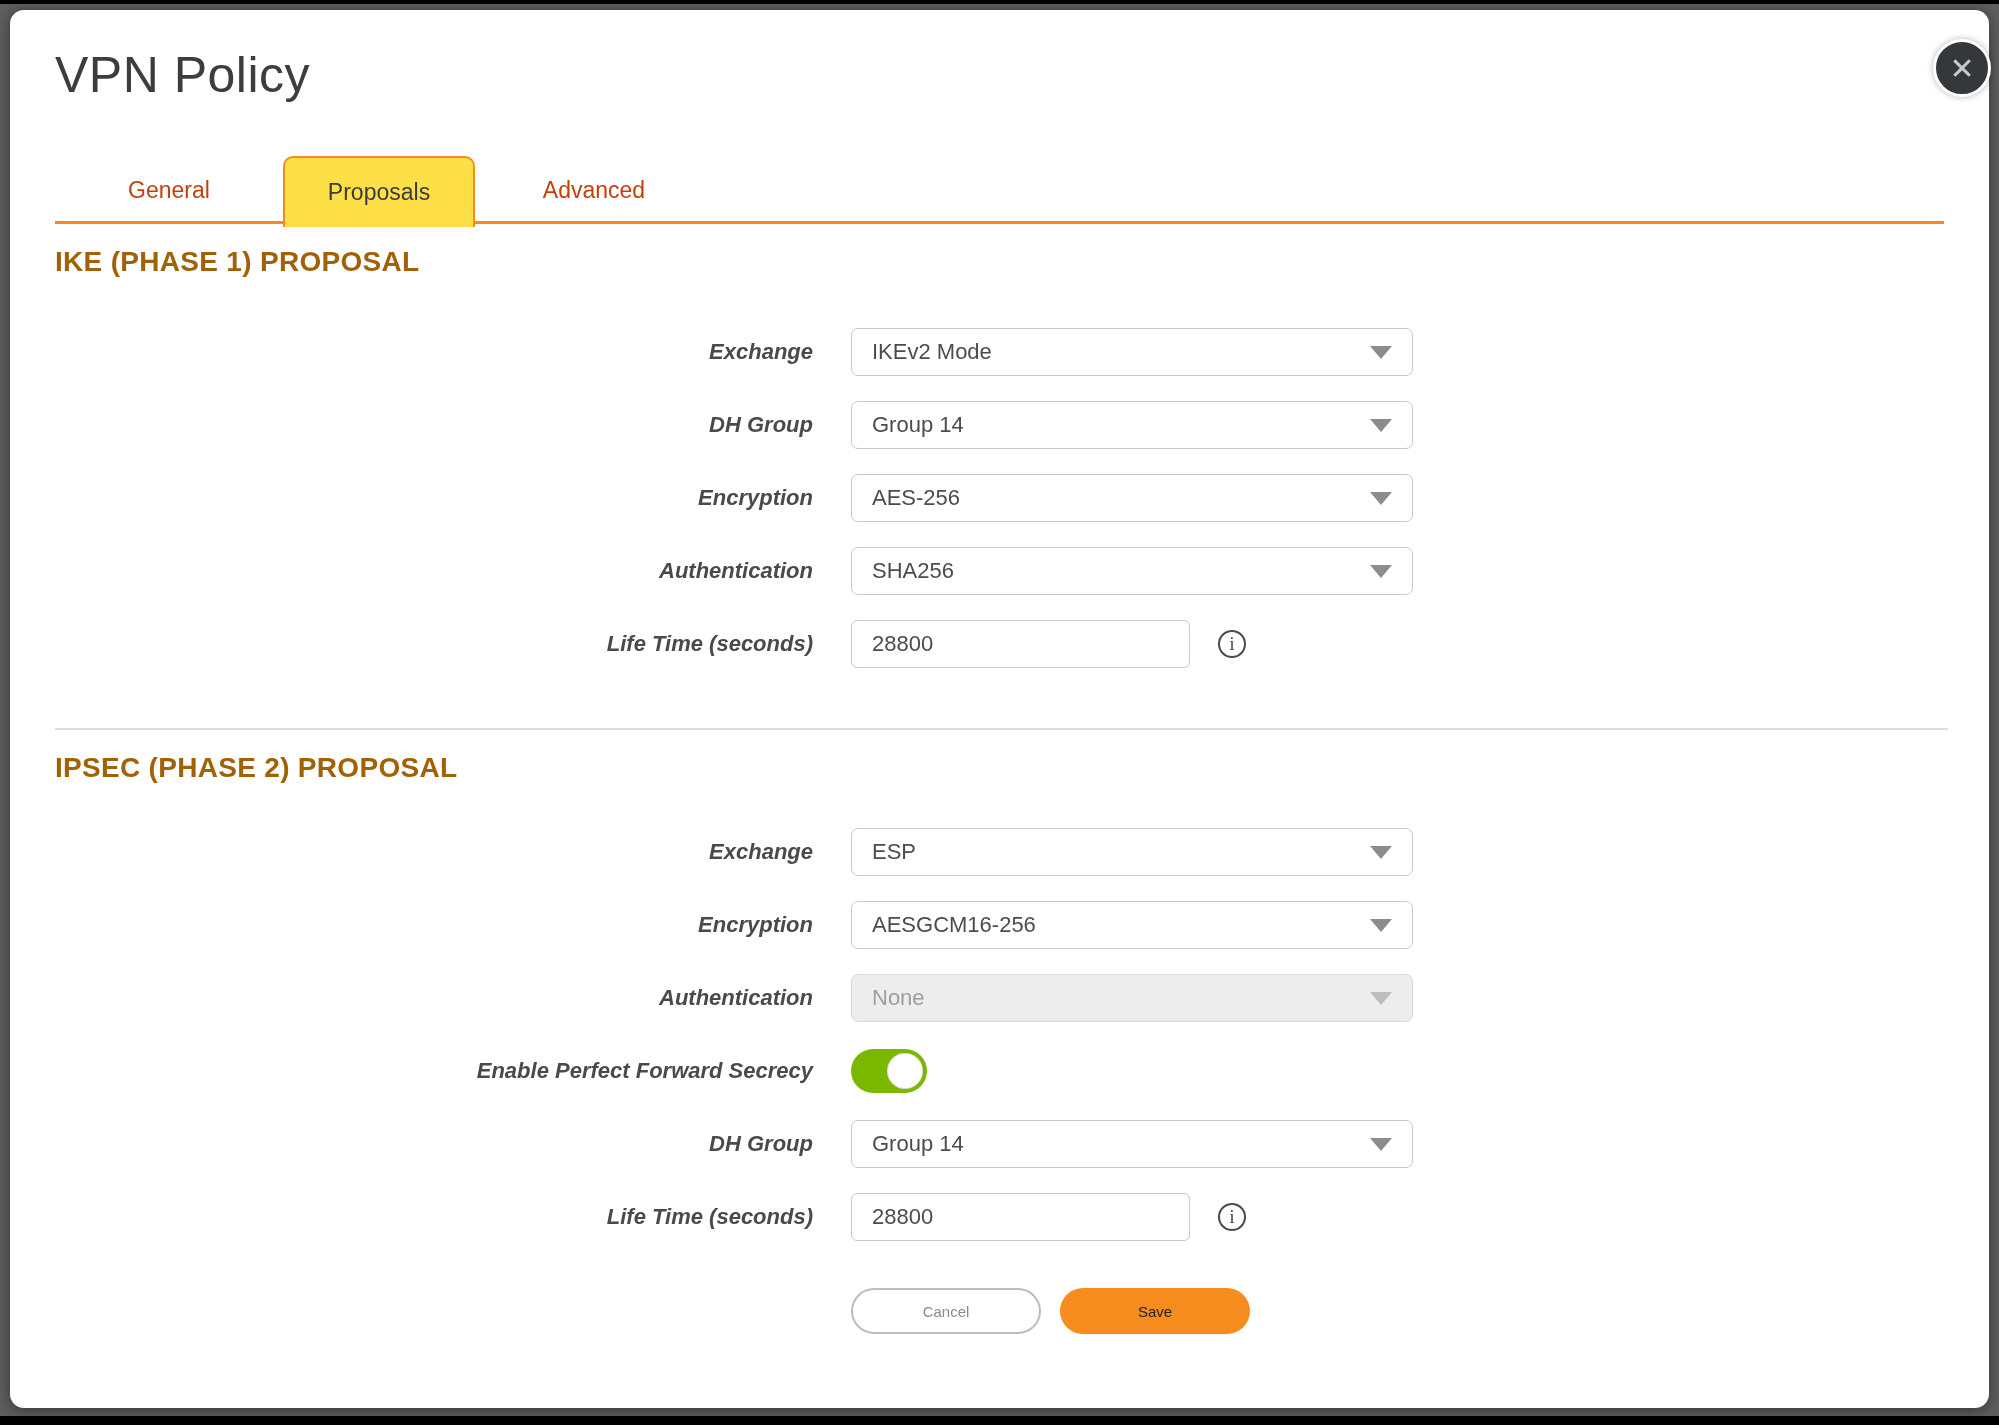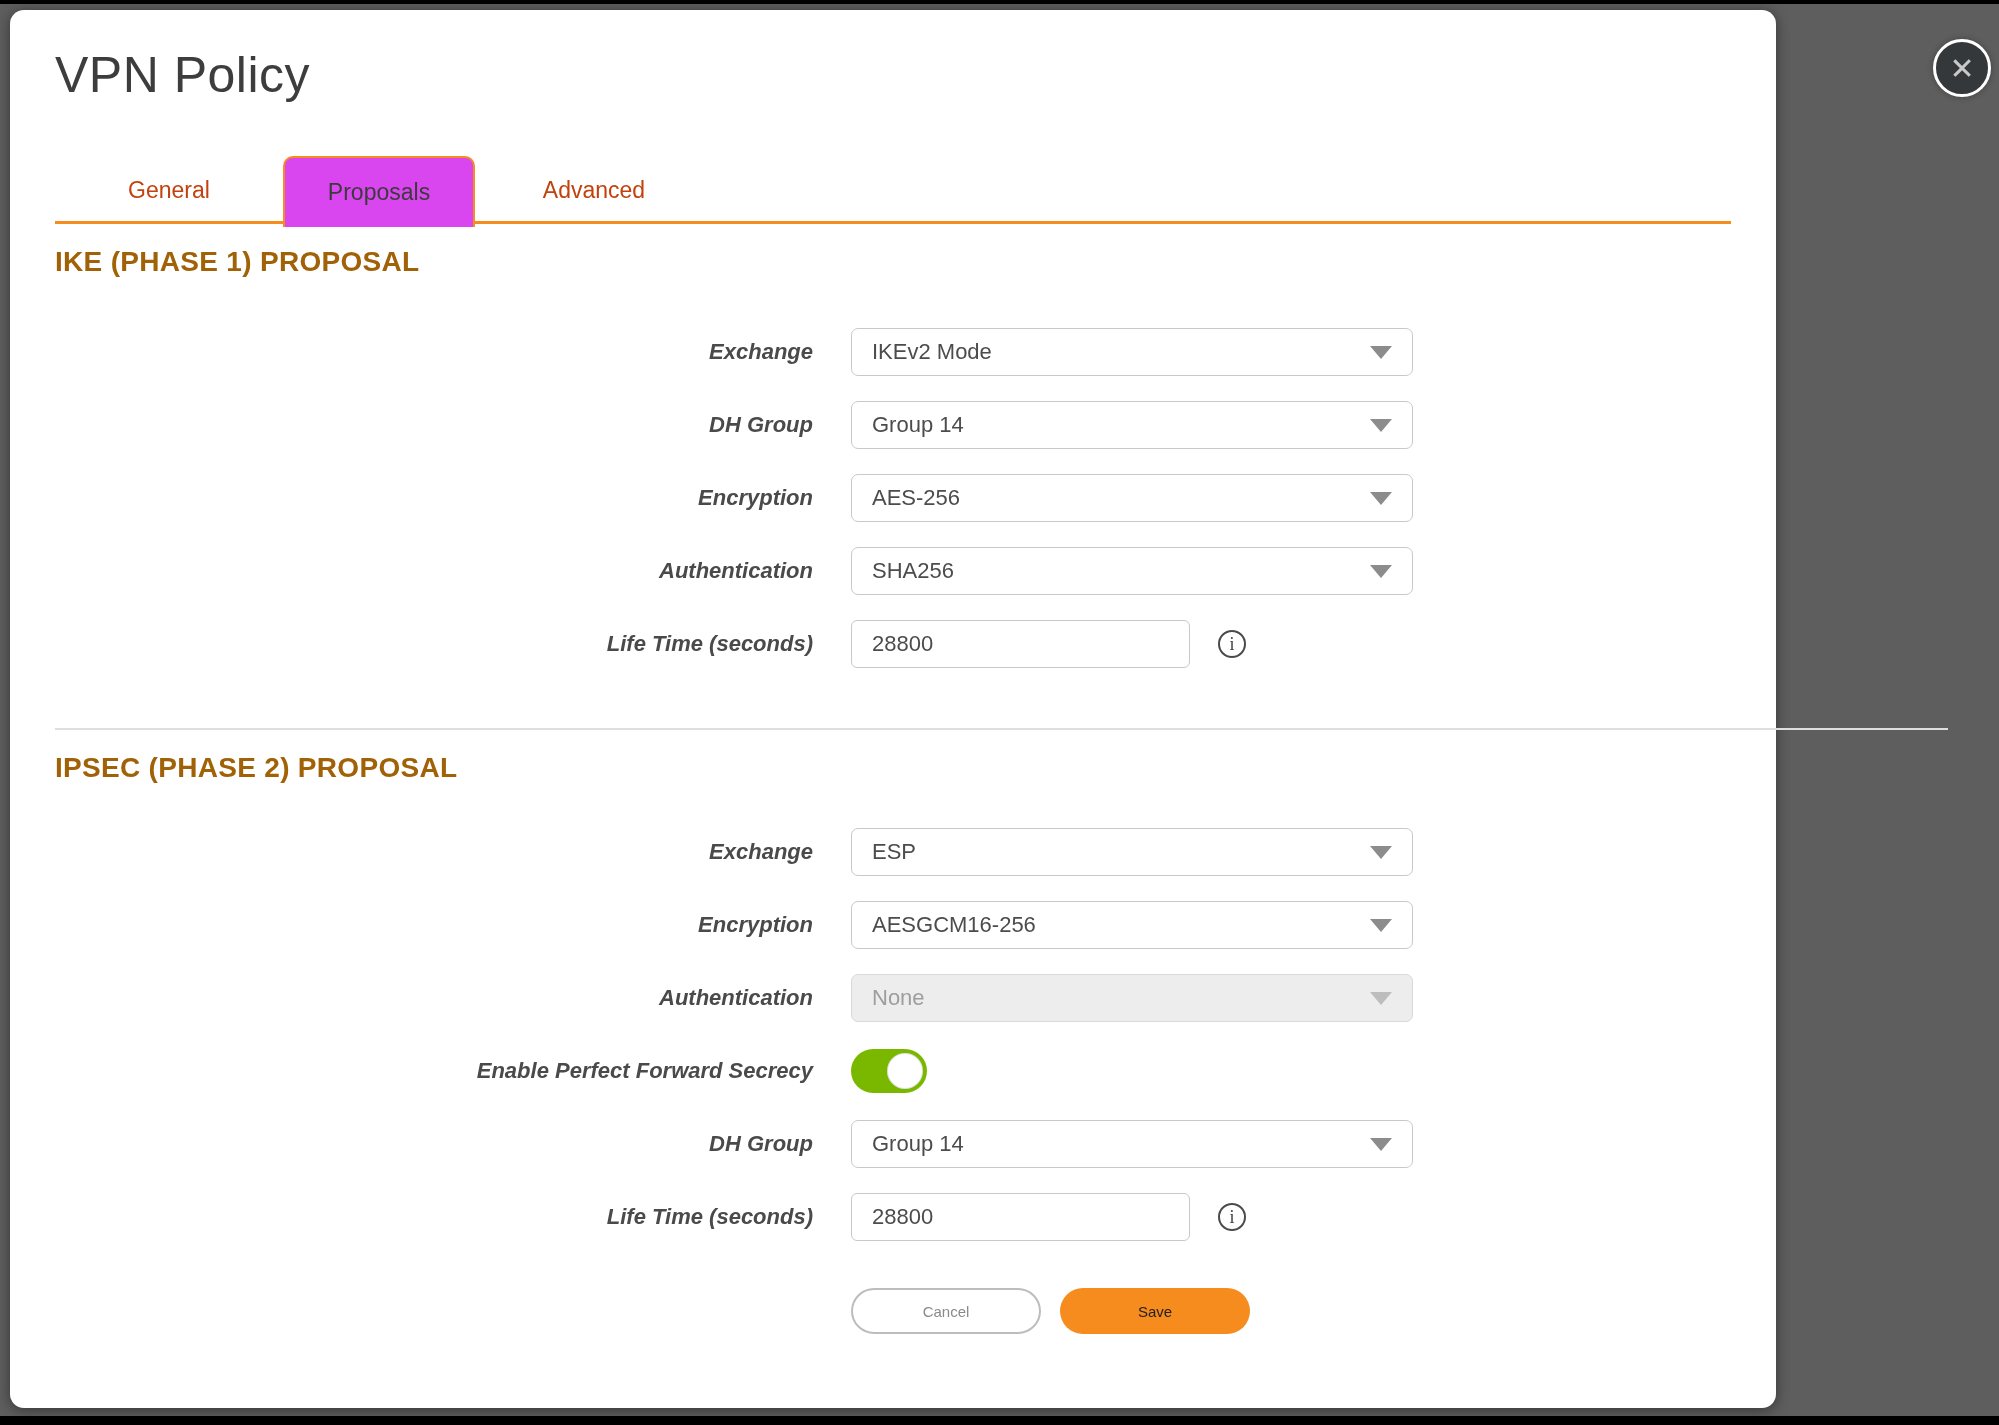--- a/index.html
+++ b/index.html
@@ -2,21 +2,21 @@
 <html><head>
 <meta charset="utf-8">
 <style>
   * { margin:0; padding:0; box-sizing:border-box; }
   html,body { width:1999px; height:1425px; overflow:hidden; }
   body { background:#000; font-family:"Liberation Sans", sans-serif; position:relative; }
 
   .backdrop { position:absolute; left:0; right:0; top:4px; bottom:9px; background:#5e5e5e; }
 
   .dialog {
-    position:absolute; left:10px; top:10px; width:1766px; height:1398px;
+    position:absolute; left:10px; top:10px; width:1979px; height:1398px;
     background:#fff; border-radius:14px; box-shadow:0 2px 14px rgba(0,0,0,.45);
   }
   .content { padding:0 45px; }
 
   .dialog-title { padding-top:36px; font-size:50px; color:#3d3d3d; font-weight:400; letter-spacing:.5px; }
 
   
   .close-btn {
     position:absolute; left:1933px; top:39px; width:58px; height:58px; border-radius:50%;
     background:#35383a; border:3px solid #fff; color:#c9c9c9; font-size:30px;
@@ -24,21 +24,21 @@
     box-shadow:0 0 6px rgba(0,0,0,.3);
   }
 
   
   .tab-bar { position:relative; margin-top:52px; height:68px; display:flex; align-items:stretch; font-size:23px; }
   .tab-underline { position:absolute; left:0; right:0; bottom:0; height:3px; background:#f68b1e; z-index:1; }
   .tab { display:flex; align-items:center; justify-content:center; color:#c2410c; cursor:pointer; }
   .tab.general  { width:228px; }
   .tab.advanced { width:238px; }
   .tab.active {
-    width:192px; background:#d946ef; color:#3b3b3b;
+    width:192px; background:#fde047; color:#3b3b3b;
     border:2px solid #f68b1e; border-bottom:none; border-radius:10px 10px 0 0;
     margin-bottom:-3px; z-index:2; position:relative;
   }
 
   
   .section-heading { margin-top:22px; font-size:28px; font-weight:700; color:#a16207; letter-spacing:.3px; }
 
   
   .rows { margin-top:50px; }
   .row { display:flex; align-items:center; height:48px; margin-bottom:25px; }

